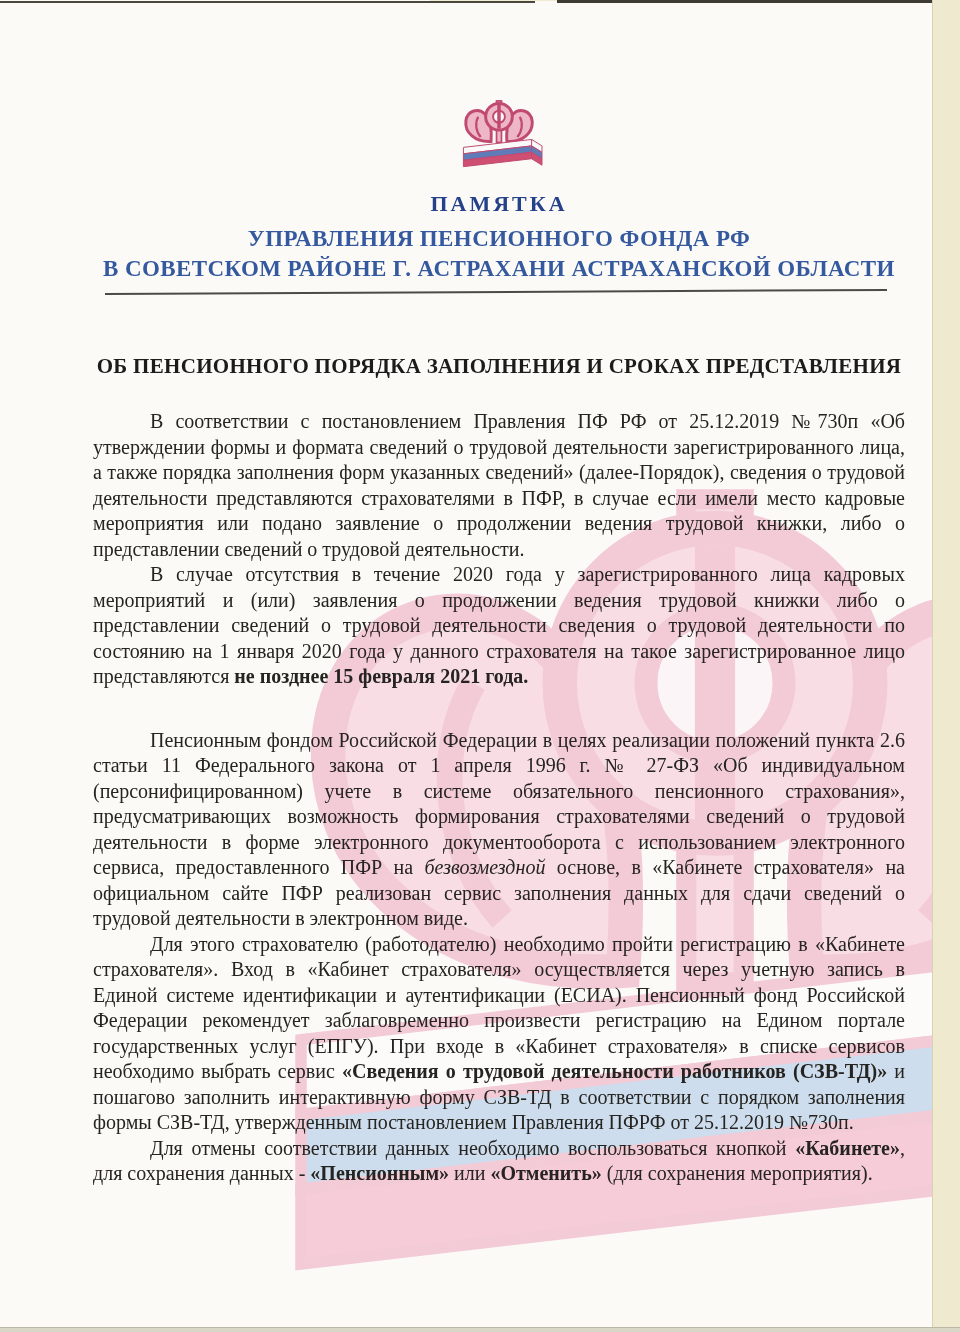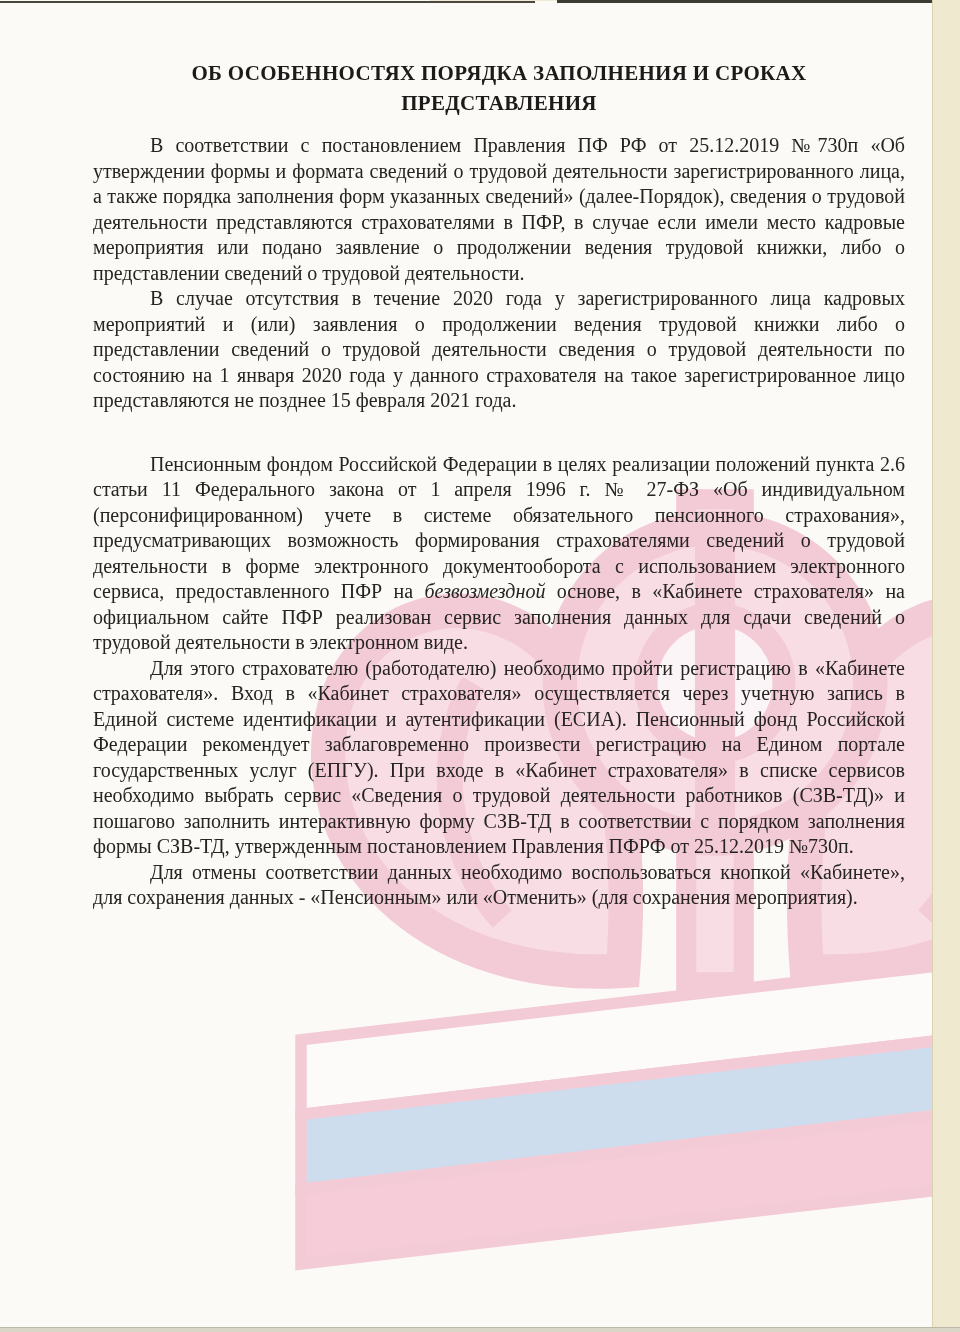--- a/index.html
+++ b/index.html
@@ -56,28 +56,28 @@
     margin:7px 18px 0 12px;
     border:0;border-top:2.5px solid #4b4a45;
     transform:rotate(-0.3deg);
   }
   .doc-heading{
     margin-top:58px;
     font-size:21px;font-weight:bold;line-height:30px;letter-spacing:.3px;
     color:#1c1b19;text-align:center;
   }
 
-  .doc-body{ margin-top:15px; }
+  .doc-body{ margin-top:28px; }
   .doc-body p{
     margin:0;
     font-size:20px;line-height:25.5px;
     text-align:justify;text-indent:57px;
   }
   .doc-body p.gap{ margin-top:38px; }
-  .doc-body .bold{ font-weight:normal; }
+  .doc-body .bold{ font-weight:bold; }
   .doc-body .italic{ font-style:italic; }
 </style>
 </head>
 <body>
 
 <svg width="0" height="0" style="position:absolute" aria-hidden="true">
   <defs>
     <symbol id="pfr" viewBox="0 0 200 170">
 
       <path d="M84,94 C52,96 30,76 33,52 C36,31 59,25 72,39 C82,50 86,68 84,94 Z" fill="var(--letter)" stroke="var(--outline)" stroke-width="6"></path>
@@ -109,23 +109,36 @@
   </svg>
 
   <div class="scan-top-cream"></div>
   <div class="scan-top-a"></div>
   <div class="scan-top-b"></div>
   <div class="scan-right"></div>
   <div class="scan-bottom"></div>
 
   <div class="content">
 
+    <div class="header">
+      <div class="logo-wrap">
+        <svg class="logo-main" viewBox="0 0 200 170">
+          <use href="#pfr"></use>
+        </svg>
+      </div>
+      <div class="doc-title">ПАМЯТКА</div>
+      <div class="org-lines">
+        <div>УПРАВЛЕНИЯ ПЕНСИОННОГО ФОНДА РФ</div>
+        <div>В СОВЕТСКОМ РАЙОНЕ Г. АСТРАХАНИ АСТРАХАНСКОЙ ОБЛАСТИ</div>
+      </div>
+      <hr class="rule">
+    </div>
 
     <div class="doc-heading">
-      <div>ОБ ОСОБЕННОСТЯХ ПОРЯДКА ЗАПОЛНЕНИЯ И СРОКАХ ПРЕДСТАВЛЕНИЯ</div>
+      <div>ОБ ПЕНСИОННОГО ПОРЯДКА ЗАПОЛНЕНИЯ И СРОКАХ ПРЕДСТАВЛЕНИЯ</div>
     </div>
 
     <div class="doc-body">
         <p class=""><span>В соответствии с постановлением Правления ПФ РФ от 25.12.2019 №730п «Об утверждении формы и формата сведений о трудовой деятельности зарегистрированного лица, а также порядка заполнения форм указанных сведений» (далее-Порядок), сведения о трудовой деятельности представляются страхователями в ПФР, в случае если имели место кадровые мероприятия или подано заявление о продолжении ведения трудовой книжки, либо о представлении сведений о трудовой деятельности.</span></p>
         <p class=""><span>В случае отсутствия в течение 2020 года у зарегистрированного лица кадровых мероприятий и (или) заявления о продолжении ведения трудовой книжки либо о представлении сведений о трудовой деятельности сведения о трудовой деятельности по состоянию на 1 января 2020 года у данного страхователя на такое зарегистрированное лицо представляются </span><span class="bold">не позднее 15 февраля 2021 года.</span></p>
         <p class="gap"><span>Пенсионным фондом Российской Федерации в целях реализации положений пункта 2.6 статьи 11 Федерального закона от 1 апреля 1996 г. № 27-ФЗ «Об индивидуальном (персонифицированном) учете в системе обязательного пенсионного страхования», предусматривающих возможность формирования страхователями сведений о трудовой деятельности в форме электронного документооборота с использованием электронного сервиса, предоставленного ПФР на </span><span class="italic">безвозмездной</span><span> основе, в «Кабинете страхователя» на официальном сайте ПФР реализован сервис заполнения данных для сдачи сведений о трудовой деятельности в электронном виде.</span></p>
         <p class=""><span>Для этого страхователю (работодателю) необходимо пройти регистрацию в «Кабинете страхователя». Вход в «Кабинет страхователя» осуществляется через учетную запись в Единой системе идентификации и аутентификации (ЕСИА). Пенсионный фонд Российской Федерации рекомендует заблаговременно произвести регистрацию на Едином портале государственных услуг (ЕПГУ). При входе в «Кабинет страхователя» в списке сервисов необходимо выбрать сервис </span><span class="bold">«Сведения о трудовой деятельности работников (СЗВ-ТД)»</span><span> и пошагово заполнить интерактивную форму СЗВ-ТД в соответствии с порядком заполнения формы СЗВ-ТД, утвержденным постановлением Правления ПФРФ от 25.12.2019 №730п.</span></p>
         <p class=""><span>Для отмены соответствии данных необходимо воспользоваться кнопкой </span><span class="bold">«Кабинете»</span><span>, для сохранения данных - </span><span class="bold">«Пенсионным»</span><span> или </span><span class="bold">«Отменить»</span><span> (для сохранения мероприятия).</span></p>
       </div>
 

